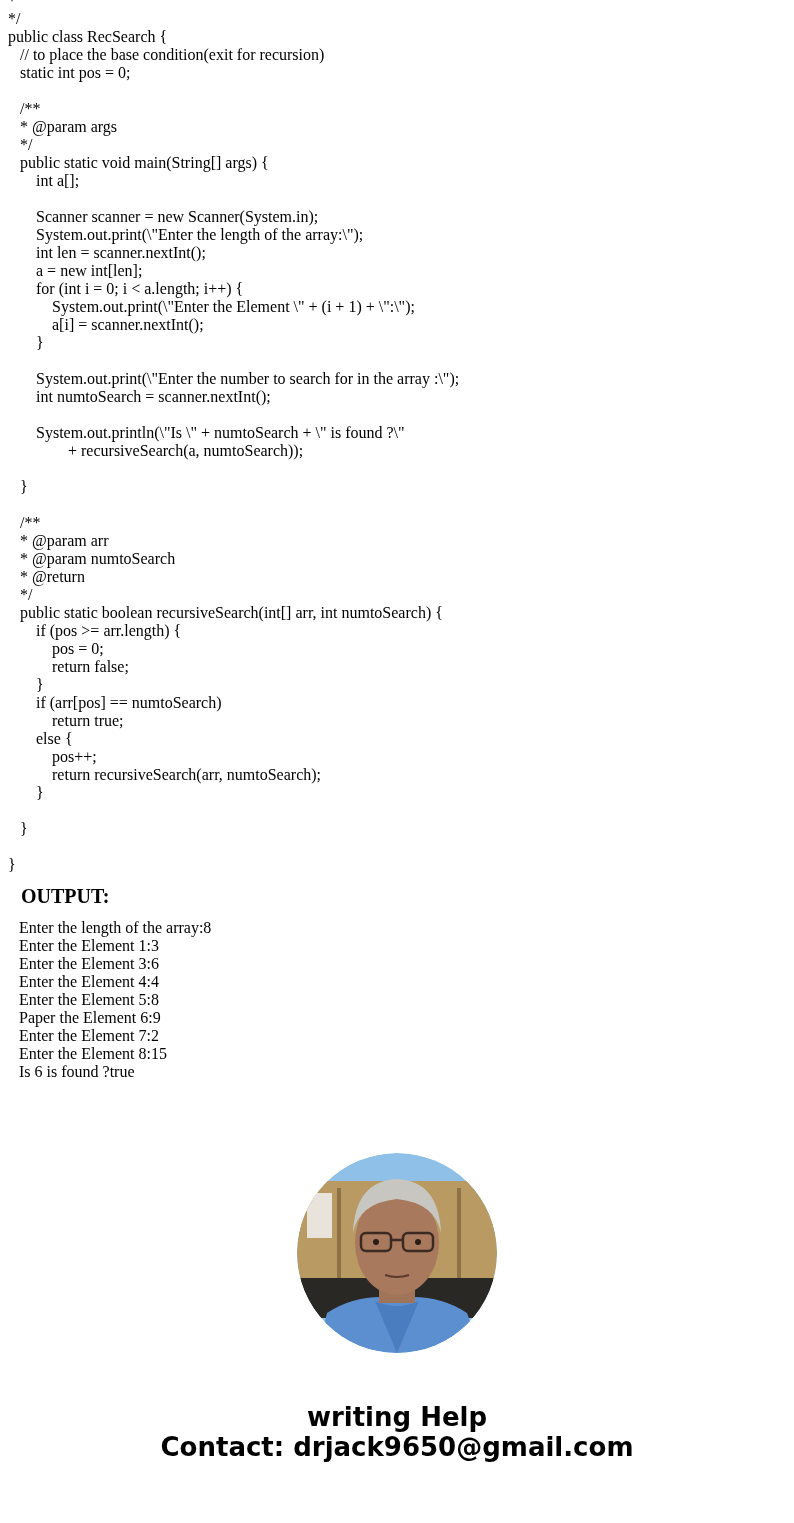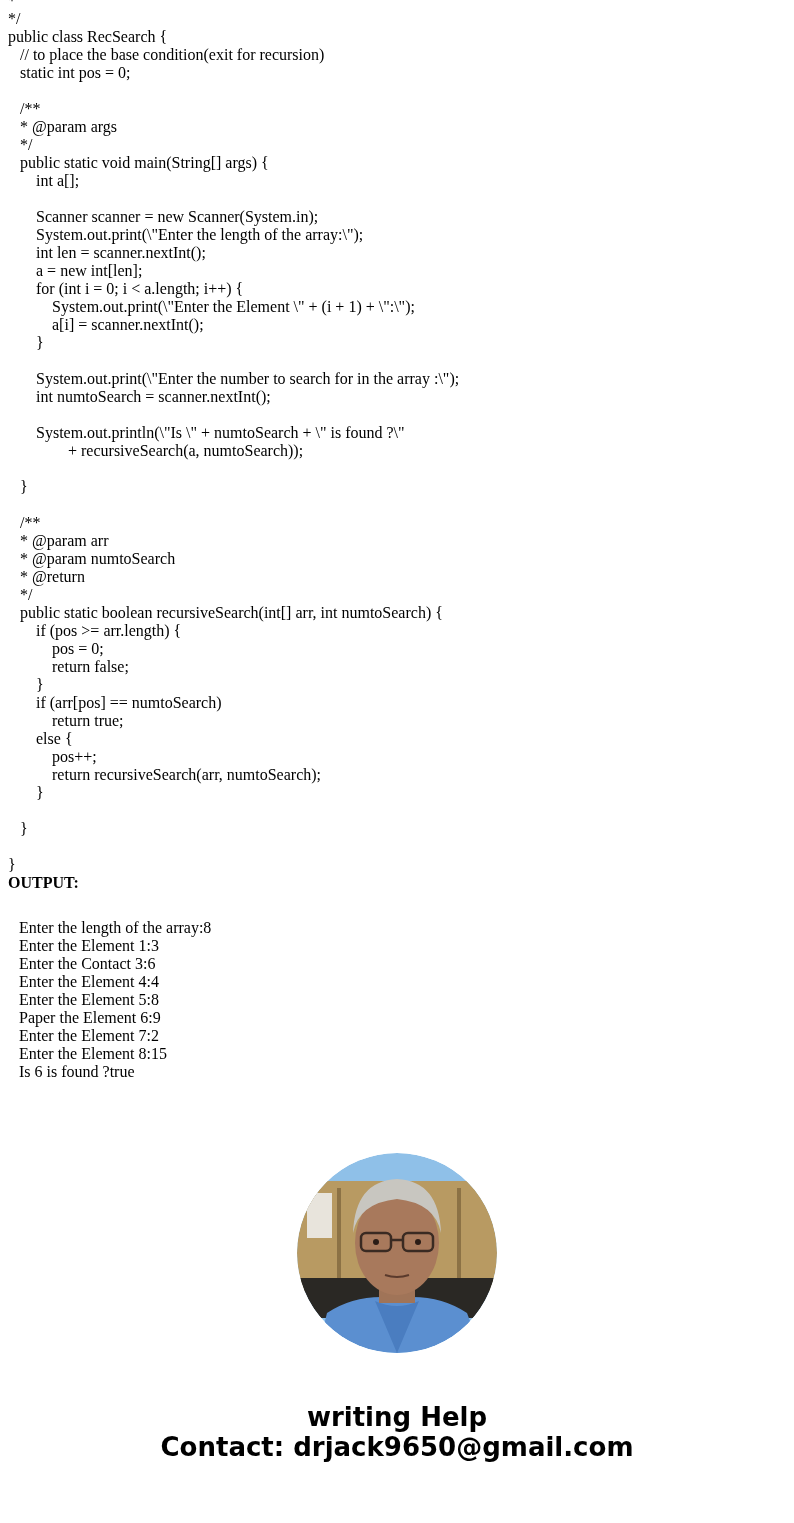--- a/index.html
+++ b/index.html
@@ -1,35 +1,35 @@
 <!DOCTYPE html>
 <html><head>
 <meta charset="utf-8">
 <style>
   html, body { margin: 0; padding: 0; background: #ffffff; }
   body { width: 794px; height: 1523px; position: relative; overflow: hidden; color: #000; }
   .code { position: absolute; left: 8px; top: -8px; font-family: "Liberation Serif", serif; font-size: 16px; line-height: 18px; white-space: pre; margin: 0; }
   .line { height: 18px; display: block; }
-  .output-label { position: absolute; left: 8px; top: 874px; font-family: "Liberation Serif", serif; font-weight: bold; font-size: 16px; line-height: 18px; margin: 0; }
+  .output-label { position: absolute; left: 8px; top: 874px; font-family: "Liberation Serif", serif; font-weight: bold; font-size: 20px; line-height: 18px; margin: 13px; }
   .output { position: absolute; left: 8px; top: 908px; font-family: "Liberation Serif", serif; font-size: 16px; line-height: 18px; margin: 11px; }
   .avatar { position: absolute; left: 297px; top: 1153px; width: 200px; height: 200px; border-radius: 50%; overflow: hidden; }
   .footer { position: absolute; left: 0; top: 1402px; width: 794px; text-align: center; font-family: "DejaVu Sans", sans-serif; font-weight: bold; font-size: 26px; line-height: 30px; }
   .footer div { display: block; }
 </style>
 </head>
 <body>
 
 <div class="code" id="code"><div class="line" style="padding-left: 0px;">*</div><div class="line" style="padding-left: 0px;">*/</div><div class="line" style="padding-left: 0px;">public class RecSearch {</div><div class="line" style="padding-left: 12px;">// to place the base condition(exit for recursion)</div><div class="line" style="padding-left: 12px;">static int pos = 0;</div><div class="line" style="padding-left: 0px;"></div><div class="line" style="padding-left: 12px;">/**</div><div class="line" style="padding-left: 12px;">* @param args</div><div class="line" style="padding-left: 12px;">*/</div><div class="line" style="padding-left: 12px;">public static void main(String[] args) {</div><div class="line" style="padding-left: 28px;">int a[];</div><div class="line" style="padding-left: 0px;"></div><div class="line" style="padding-left: 28px;">Scanner scanner = new Scanner(System.in);</div><div class="line" style="padding-left: 28px;">System.out.print(\"Enter the length of the array:\");</div><div class="line" style="padding-left: 28px;">int len = scanner.nextInt();</div><div class="line" style="padding-left: 28px;">a = new int[len];</div><div class="line" style="padding-left: 28px;">for (int i = 0; i &lt; a.length; i++) {</div><div class="line" style="padding-left: 44px;">System.out.print(\"Enter the Element \" + (i + 1) + \":\");</div><div class="line" style="padding-left: 44px;">a[i] = scanner.nextInt();</div><div class="line" style="padding-left: 28px;">}</div><div class="line" style="padding-left: 0px;"></div><div class="line" style="padding-left: 28px;">System.out.print(\"Enter the number to search for in the array :\");</div><div class="line" style="padding-left: 28px;">int numtoSearch = scanner.nextInt();</div><div class="line" style="padding-left: 0px;"></div><div class="line" style="padding-left: 28px;">System.out.println(\"Is \" + numtoSearch + \" is found ?\"</div><div class="line" style="padding-left: 60px;">+ recursiveSearch(a, numtoSearch));</div><div class="line" style="padding-left: 0px;"></div><div class="line" style="padding-left: 12px;">}</div><div class="line" style="padding-left: 0px;"></div><div class="line" style="padding-left: 12px;">/**</div><div class="line" style="padding-left: 12px;">* @param arr</div><div class="line" style="padding-left: 12px;">* @param numtoSearch</div><div class="line" style="padding-left: 12px;">* @return</div><div class="line" style="padding-left: 12px;">*/</div><div class="line" style="padding-left: 12px;">public static boolean recursiveSearch(int[] arr, int numtoSearch) {</div><div class="line" style="padding-left: 28px;">if (pos &gt;= arr.length) {</div><div class="line" style="padding-left: 44px;">pos = 0;</div><div class="line" style="padding-left: 44px;">return false;</div><div class="line" style="padding-left: 28px;">}</div><div class="line" style="padding-left: 28px;">if (arr[pos] == numtoSearch)</div><div class="line" style="padding-left: 44px;">return true;</div><div class="line" style="padding-left: 28px;">else {</div><div class="line" style="padding-left: 44px;">pos++;</div><div class="line" style="padding-left: 44px;">return recursiveSearch(arr, numtoSearch);</div><div class="line" style="padding-left: 28px;">}</div><div class="line" style="padding-left: 0px;"></div><div class="line" style="padding-left: 12px;">}</div><div class="line" style="padding-left: 0px;"></div><div class="line" style="padding-left: 0px;">}</div></div>
 
 <div class="output-label">OUTPUT:</div>
 
 <div class="output" id="output">
     <div class="line">Enter the length of the array:8</div>
     <div class="line">Enter the Element 1:3</div>
-    <div class="line">Enter the Contact 3:6</div>
+    <div class="line">Enter the Element 3:6</div>
     <div class="line">Enter the Element 4:4</div>
     <div class="line">Enter the Element 5:8</div>
     <div class="line">Paper the Element 6:9</div>
     <div class="line">Enter the Element 7:2</div>
     <div class="line">Enter the Element 8:15</div>
     <div class="line">Is 6 is found ?true</div>
   </div>
 
 <div class="avatar">
   <svg width="200" height="200" viewBox="0 0 200 200">

